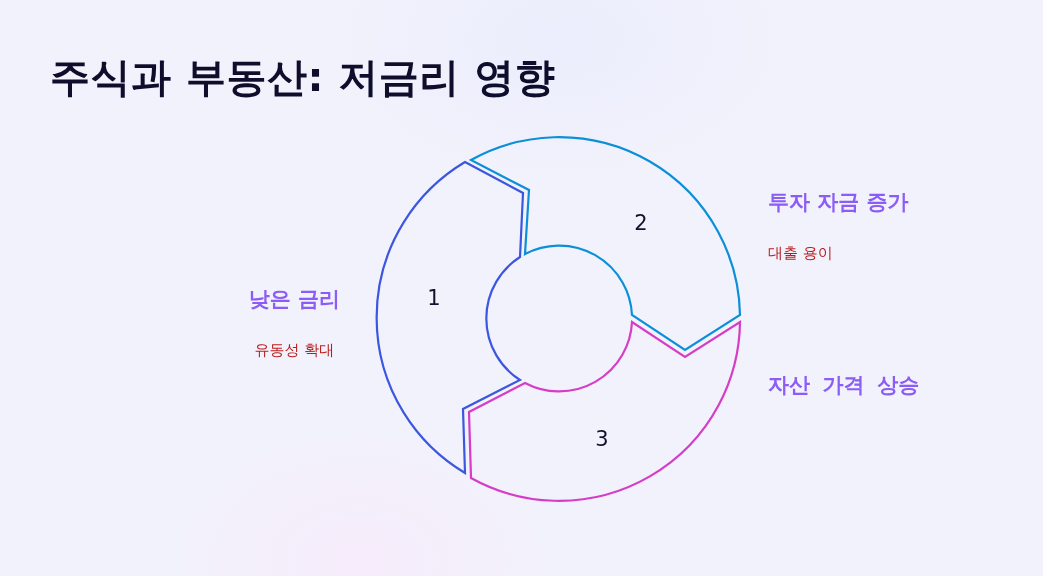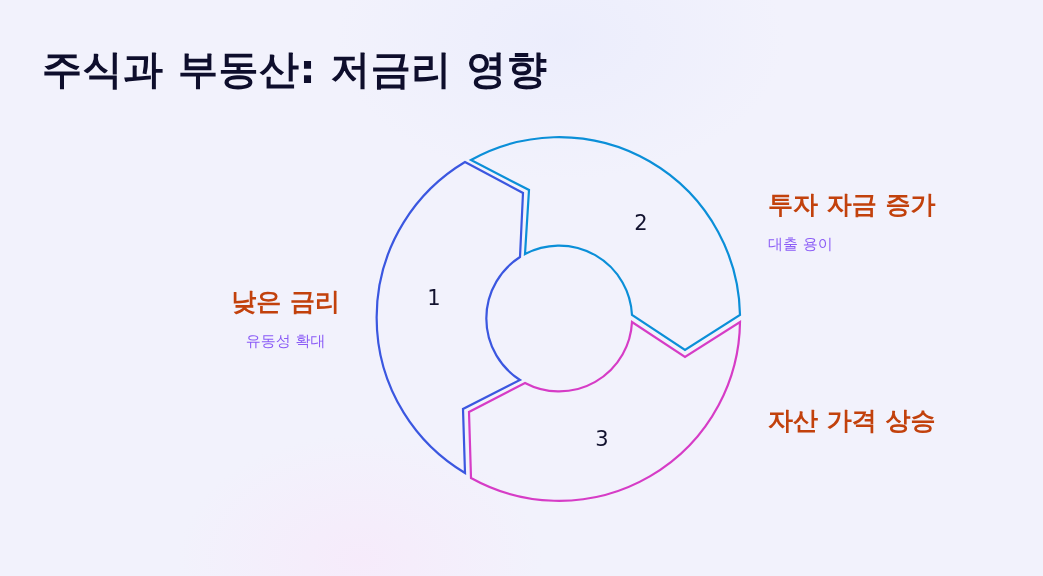--- a/index.html
+++ b/index.html
@@ -12,45 +12,45 @@
         radial-gradient(ellipse 260px 180px at 360px 560px, rgba(248,232,250,0.7), rgba(248,232,250,0) 70%),
         radial-gradient(ellipse 320px 200px at 560px 40px, rgba(234,236,252,0.8), rgba(234,236,252,0) 70%);
       font-family: "Liberation Sans", "DejaVu Sans", sans-serif;
       color: #12122e;
     }
     .title {
       position: absolute; left: 42px; top: 42px;
       font-size: 40px; font-weight: 700; letter-spacing: 0.5px;
       font-family: "DejaVu Sans", sans-serif;
       color: #0e0e2c;
-      margin: 0;
+      margin: 8px;
     }
     svg.cycle {
       position: absolute; left: 0; top: 0;
     }
     .seg-num {
       font-family: "DejaVu Sans", sans-serif;
       font-size: 21px; fill: #12122e;
     }
     .label {
       position: absolute;
       font-family: "DejaVu Sans", sans-serif;
     }
     .label .head {
-      font-size: 25px; font-weight: 700; color: #c2410c;
+      font-size: 21px; font-weight: 700; color: #8b5cf6;
       white-space: nowrap;
     }
     .label .sub {
-      font-size: 15px; color: #8b5cf6; margin-top: 14px;
+      font-size: 15px; color: #b91c1c; margin-top: 28px;
       white-space: nowrap;
     }
     .label.left { text-align: center; }
     .label.left.l1 { right: 703px; top: 285px; }
     .label.l2 { left: 768px; top: 188px; }
-    .label.l3 { left: 768px; top: 404px; }
+    .label.l3 { left: 768px; top: 371px; font-family: Liberation Mono, monospace; }
   </style>
 </head>
 <body>
 
 <h1 class="title">주식과 부동산: 저금리 영향</h1>
 
 <svg class="cycle" width="1043" height="576" viewBox="0 0 1043 576">
 
   <g>
     <path d="M 465 162 L 523 193 L 520 257 A 73 73 0 0 0 520 380 L 463 409 L 465 473 A 181 181 0 0 1 465 162 Z" fill="none" stroke="#3b57e0" stroke-width="2.2" stroke-linejoin="miter"></path>

